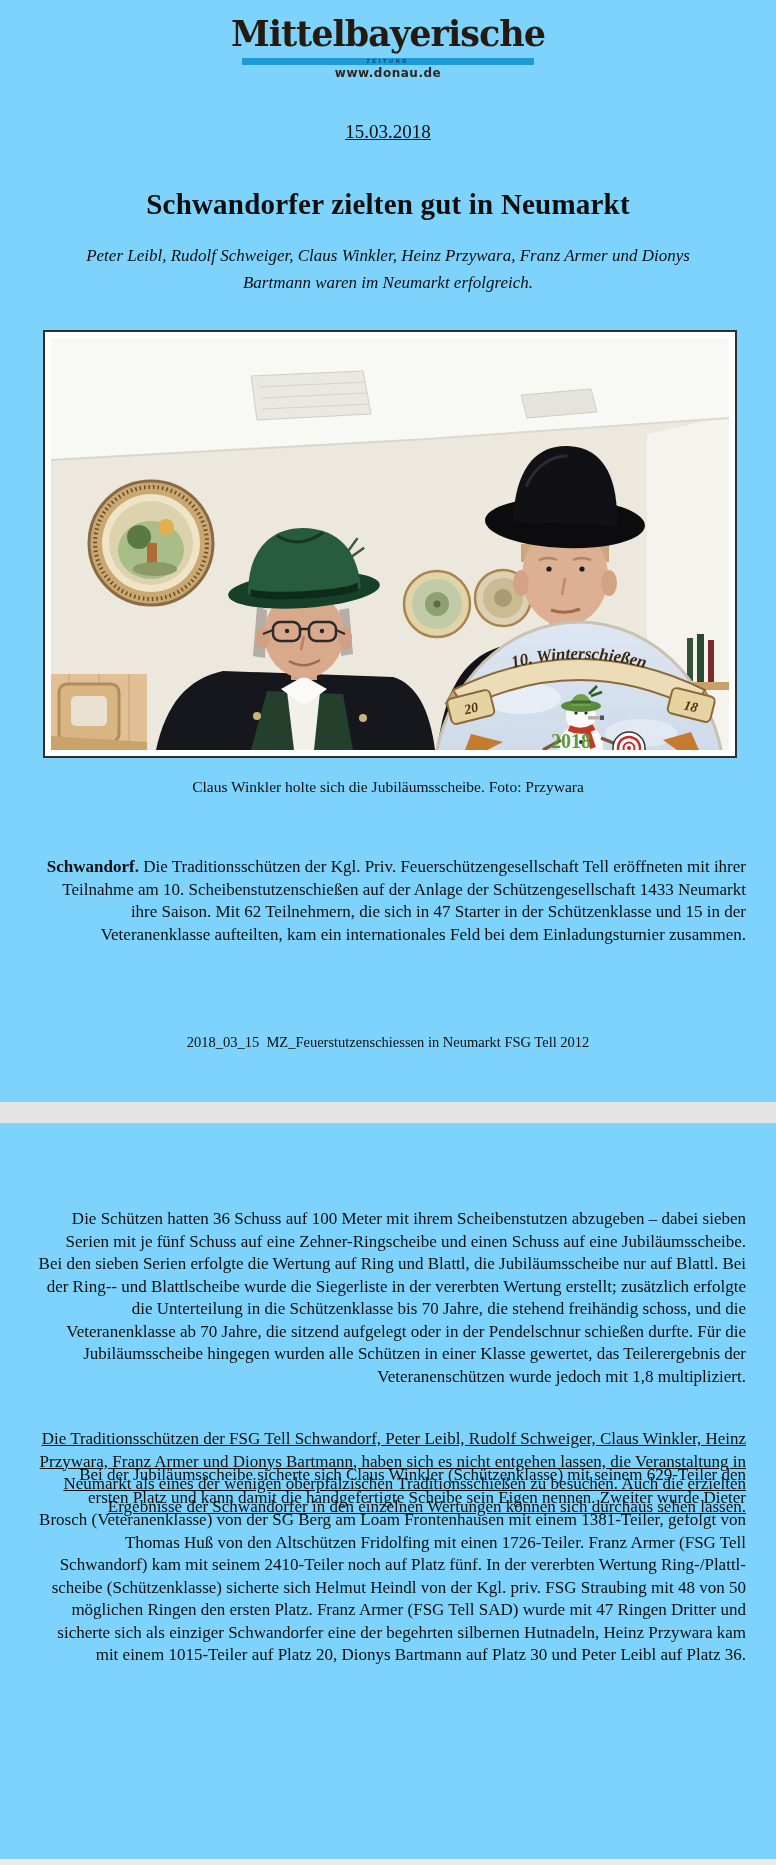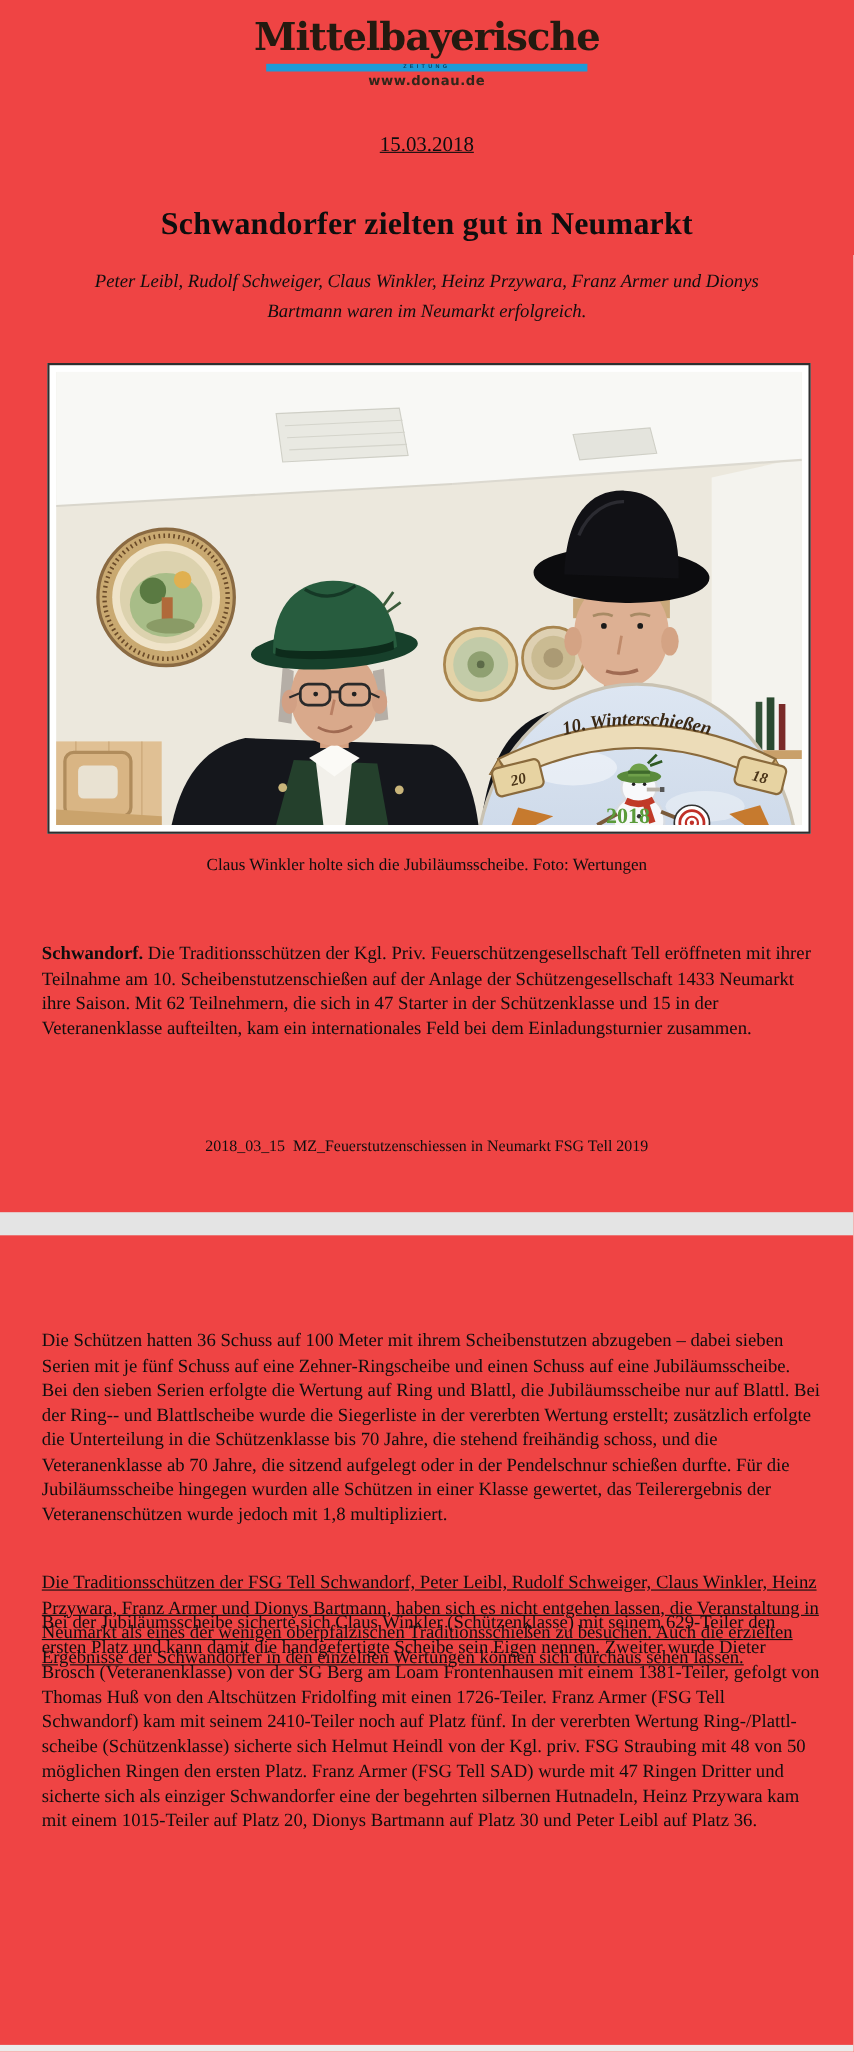--- a/index.html
+++ b/index.html
@@ -1,18 +1,18 @@
 <!DOCTYPE html>
 <html><head>
 <meta charset="utf-8">
 <style>
   html,body{margin:0;padding:0;background:#ffffff;}
   #page{
     position:relative;width:776px;height:1865px;margin:0 auto;
-    background:#ef4444;overflow:hidden;
+    background:#7dd3fc;overflow:hidden;
     font-family:"Liberation Serif",serif;color:#0e0e0e;
   }
   .abs{position:absolute;}
   .centered{left:0;right:0;text-align:center;}
   
   .brand{top:13px;font-family:"DejaVu Serif",serif;font-weight:bold;
          font-size:35px;letter-spacing:-1px;color:#241a10;}
   .tagbar{top:58px;left:242px;width:292px;height:7px;background:#1e9ad6;}
   .tagbar span{position:absolute;left:0;right:0;top:0;text-align:center;
          font-family:"Liberation Sans",sans-serif;font-size:5px;line-height:7px;
@@ -24,21 +24,21 @@
   .date span{text-decoration:underline;}
   .headline{top:184px;font-size:29px;font-weight:bold;letter-spacing:.2px;}
   .subhead{top:242px;left:58px;width:660px;text-align:center;
            font-style:italic;font-size:17px;line-height:27px;}
   
   .photo-frame{left:43px;top:330px;width:678px;height:412px;
                border:2px solid #2f2f2f;padding:6px;background:#fff;}
   .photo-frame svg{display:block;}
   .caption{top:778px;font-size:15.5px;}
   
-  .para{left:38px;width:708px;font-size:17px;line-height:22.5px;text-align:left;}
+  .para{left:38px;width:708px;font-size:17px;line-height:22.5px;text-align:right;}
   #lead{top:856px;}
   #lead b{font-weight:bold;}
   .fileref{top:1034px;font-size:14.5px;white-space:pre;}
   #p2{top:1208px;}
   #p3{top:1428px;text-decoration:underline;}
   #p4{top:1464px;}
   #p5{top:1780px;}
   
   .band{left:0;width:776px;background:#e4e4e4;}
   #band1{top:1102px;height:21px;}
@@ -227,28 +227,28 @@
           <circle cx="578" cy="410" r="16" fill="#ffffff" stroke="#333" stroke-width="1.5"></circle>
           <circle cx="578" cy="410" r="11" fill="none" stroke="#c03028" stroke-width="2.5"></circle>
           <circle cx="578" cy="410" r="5.5" fill="none" stroke="#c03028" stroke-width="2"></circle>
           <circle cx="578" cy="410" r="2" fill="#c03028"></circle>
         </g>
         <text x="500" y="410" font-family="Liberation Serif, serif" font-weight="bold" font-size="20" fill="#5a9b3a">2018</text>
       </g>
     </svg>
   </div>
 
-  <div class="abs centered caption">Claus Winkler holte sich die Jubiläumsscheibe. Foto: Wertungen</div>
+  <div class="abs centered caption">Claus Winkler holte sich die Jubiläumsscheibe. Foto: Przywara</div>
 
   <p class="abs para" style="margin:0;" id="lead">
     <b>Schwandorf.</b>
     <span>Die Traditionsschützen der Kgl. Priv. Feuerschützengesellschaft Tell eröffneten mit ihrer Teilnahme am 10. Scheibenstutzenschießen auf der Anlage der Schützengesellschaft 1433 Neumarkt ihre Saison. Mit 62 Teilnehmern, die sich in 47 Starter in der Schützenklasse und 15 in der Veteranenklasse aufteilten, kam ein internationales Feld bei dem Einladungsturnier zusammen.</span>
   </p>
 
-  <div class="abs centered fileref">2018_03_15  MZ_Feuerstutzenschiessen in Neumarkt FSG Tell 2019</div>
+  <div class="abs centered fileref">2018_03_15  MZ_Feuerstutzenschiessen in Neumarkt FSG Tell 2012</div>
 
   <div class="abs band" id="band1"></div>
 
   <p class="abs para" style="margin:0;" id="p2">Die Schützen hatten 36 Schuss auf 100 Meter mit ihrem Scheibenstutzen abzugeben – dabei sieben Serien mit je fünf Schuss auf eine Zehner-Ringscheibe und einen Schuss auf eine Jubiläumsscheibe. Bei den sieben Serien erfolgte die Wertung auf Ring und Blattl, die Jubiläumsscheibe nur auf Blattl. Bei der Ring-- und Blattlscheibe wurde die Siegerliste in der vererbten Wertung erstellt; zusätzlich erfolgte die Unterteilung in die Schützenklasse bis 70 Jahre, die stehend freihändig schoss, und die Veteranenklasse ab 70 Jahre, die sitzend aufgelegt oder in der Pendelschnur schießen durfte. Für die Jubiläumsscheibe hingegen wurden alle Schützen in einer Klasse gewertet, das Teilerergebnis der Veteranenschützen wurde jedoch mit 1,8 multipliziert.</p>
   <p class="abs para" style="margin:0;" id="p3">Die Traditionsschützen der FSG Tell Schwandorf, Peter Leibl, Rudolf Schweiger, Claus Winkler, Heinz Przywara, Franz Armer und Dionys Bartmann, haben sich es nicht entgehen lassen, die Veranstaltung in Neumarkt als eines der wenigen oberpfälzischen Traditionsschießen zu besuchen. Auch die erzielten Ergebnisse der Schwandorfer in den einzelnen Wertungen können sich durchaus sehen lassen.</p>
   <p class="abs para" style="margin:0;" id="p4">Bei der Jubiläumsscheibe sicherte sich Claus Winkler (Schützenklasse) mit seinem 629-Teiler den ersten Platz und kann damit die handgefertigte Scheibe sein Eigen nennen. Zweiter wurde Dieter Brosch (Veteranenklasse) von der SG Berg am Loam Frontenhausen mit einem 1381-Teiler, gefolgt von Thomas Huß von den Altschützen Fridolfing mit einen 1726-Teiler. Franz Armer (FSG Tell Schwandorf) kam mit seinem 2410-Teiler noch auf Platz fünf. In der vererbten Wertung Ring-/Plattl-scheibe (Schützenklasse) sicherte sich Helmut Heindl von der Kgl. priv. FSG Straubing mit 48 von 50 möglichen Ringen den ersten Platz. Franz Armer (FSG Tell SAD) wurde mit 47 Ringen Dritter und sicherte sich als einziger Schwandorfer eine der begehrten silbernen Hutnadeln, Heinz Przywara kam mit einem 1015-Teiler auf Platz 20, Dionys Bartmann auf Platz 30 und Peter Leibl auf Platz 36.</p>
 
   <div class="abs band" id="band2"></div>
 
 </div>

